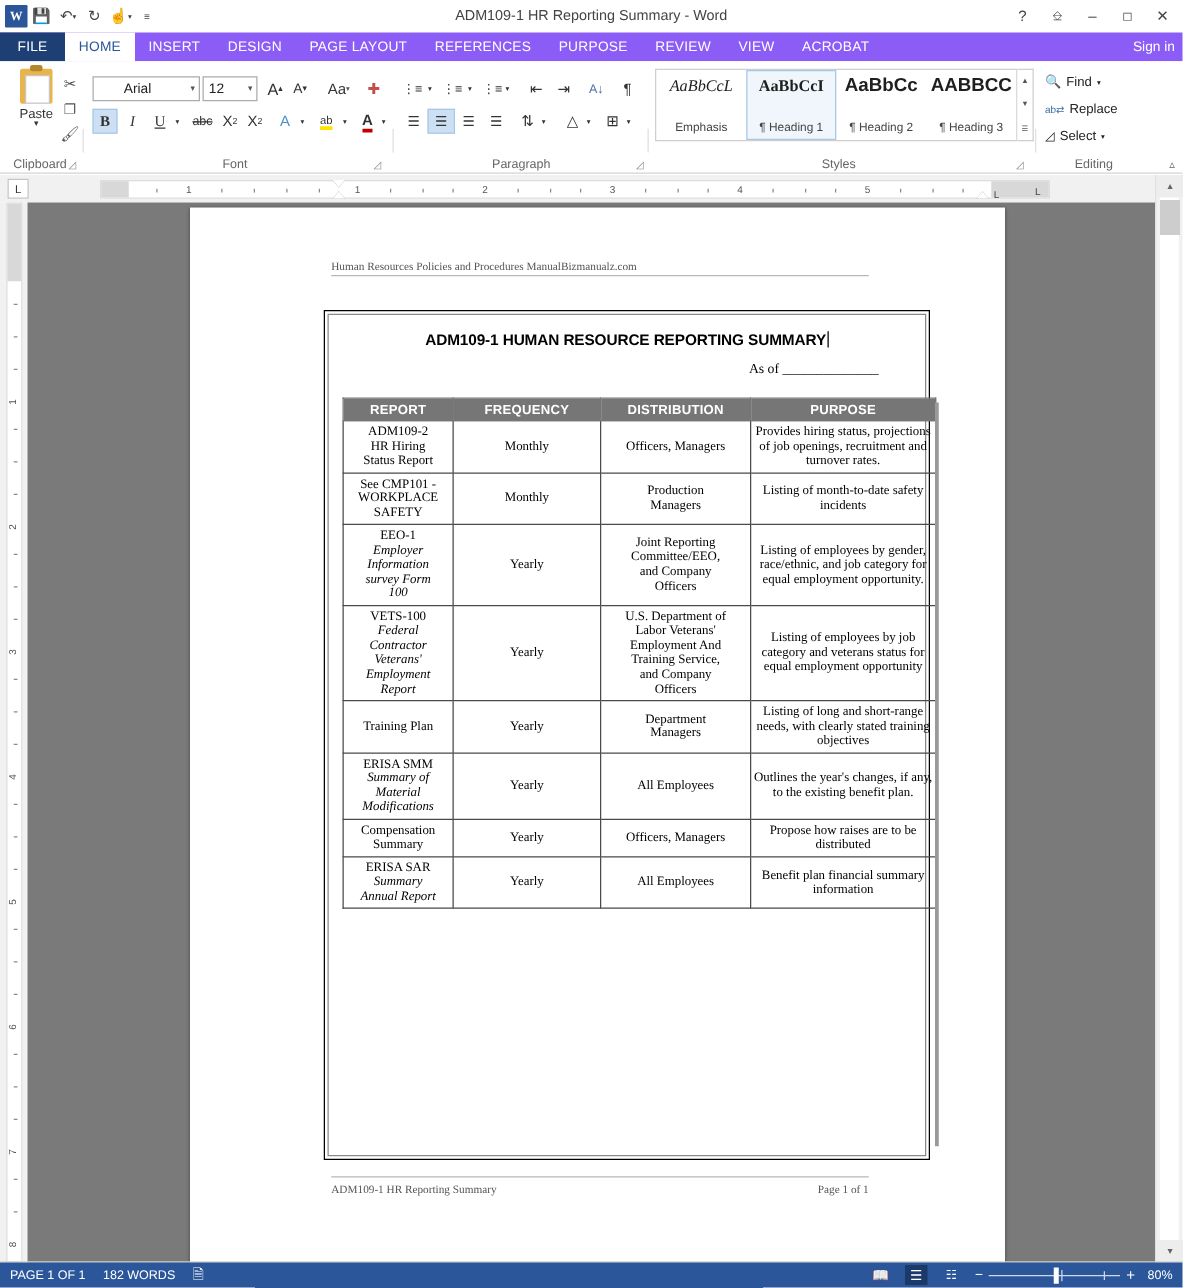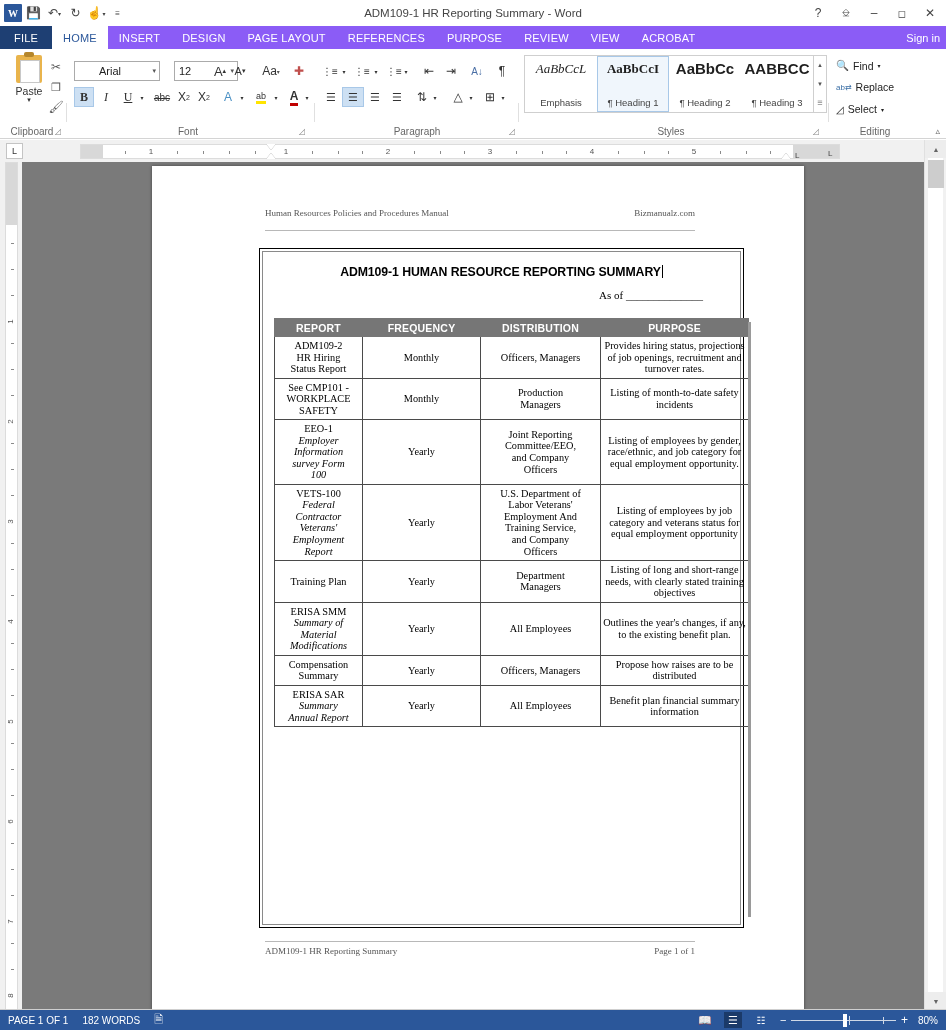--- a/index.html
+++ b/index.html
@@ -202,22 +202,22 @@
     background: #7a7a7a; overflow: hidden;
   }
   .page {
     position: absolute; left: 130px; top: 4px; width: 652px; height: 845px;
     background: #fff; box-shadow: 0 0 3px rgba(0,0,0,.45);
   }
 
   
   .doc-header {
     position: absolute; left: 113px; top: 42px; width: 430px;
-    border-bottom: 1px solid #b8b8b8; padding-bottom: 12px;
-    display: flex; justify-content: space-between;
+    border-bottom: 1px solid #b8b8b8; padding-bottom: 2px;
+    display: flex; justify-content: flex-start;
     font-family: "Liberation Serif", serif; font-size: 9px; color: #555;
   }
   .doc-footer {
     position: absolute; left: 113px; top: 775px; width: 430px;
     border-top: 1px solid #b8b8b8; padding-top: 4px;
     display: flex; justify-content: space-between;
     font-family: "Liberation Serif", serif; font-size: 9px; color: #555;
   }
 
   
@@ -357,21 +357,21 @@
   <div class="rgroup-sep" style="left:66px; top:54px;"></div>
 
   <div class="rgroup" style="left:68px; width:240px;">
     <div class="rgroup-label">Font</div>
     <div class="dlg-launcher">◿</div>
   </div>
   <div class="fontname" style="left:74px; top:12px; width:86px;padding-left:24px;">
     <span>Arial</span>
     <span class="combo-arrow">▾</span>
   </div>
-  <div class="fontsize" style="left:174px; top:12px; width:64px;">
+  <div class="fontsize" style="left:162px; top:12px; width:44px;">
     <span>12</span>
     <span class="combo-arrow">▾</span>
   </div>
   <div class="ico" style="left:210px; top:12px; width:20px; font-size:13px;">A<span class="sup">▴</span></div>
   <div class="ico" style="left:230px; top:12px; width:20px; font-size:11px;">A<span class="sup">▾</span></div>
   <div class="ico" style="left:256px; top:12px; width:30px;">Aa<span class="mini-caret">▾</span></div>
   <div class="ico" style="left:288px; top:12px; width:22px; color:#c0504d;">✚</div>
 
   <div class="ico sel" style="left:74px; top:38px; width:20px; font-weight:bold; font-family:'Liberation Serif',serif;">B</div>
   <div class="ico" style="left:96px; top:38px; width:20px; font-style:italic; font-family:'Liberation Serif',serif;">I</div>

